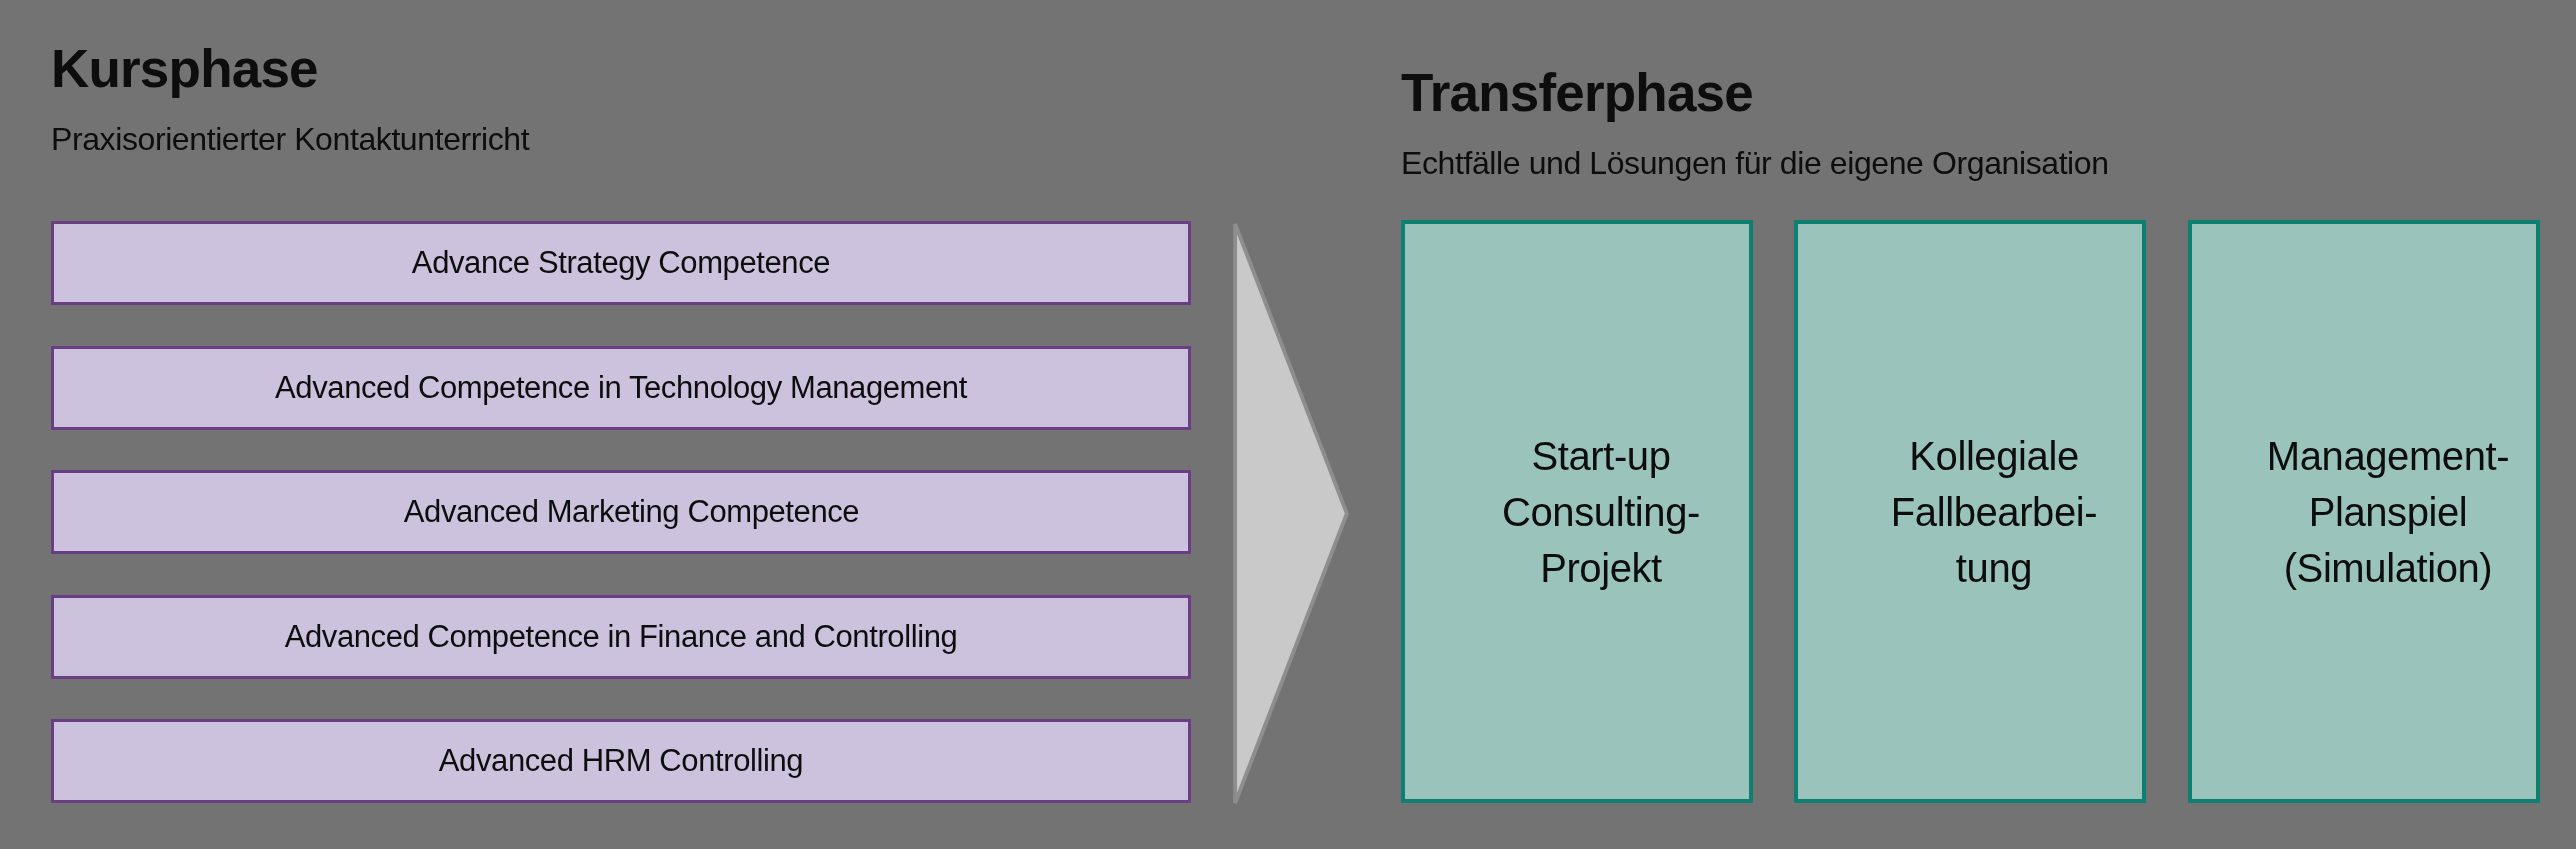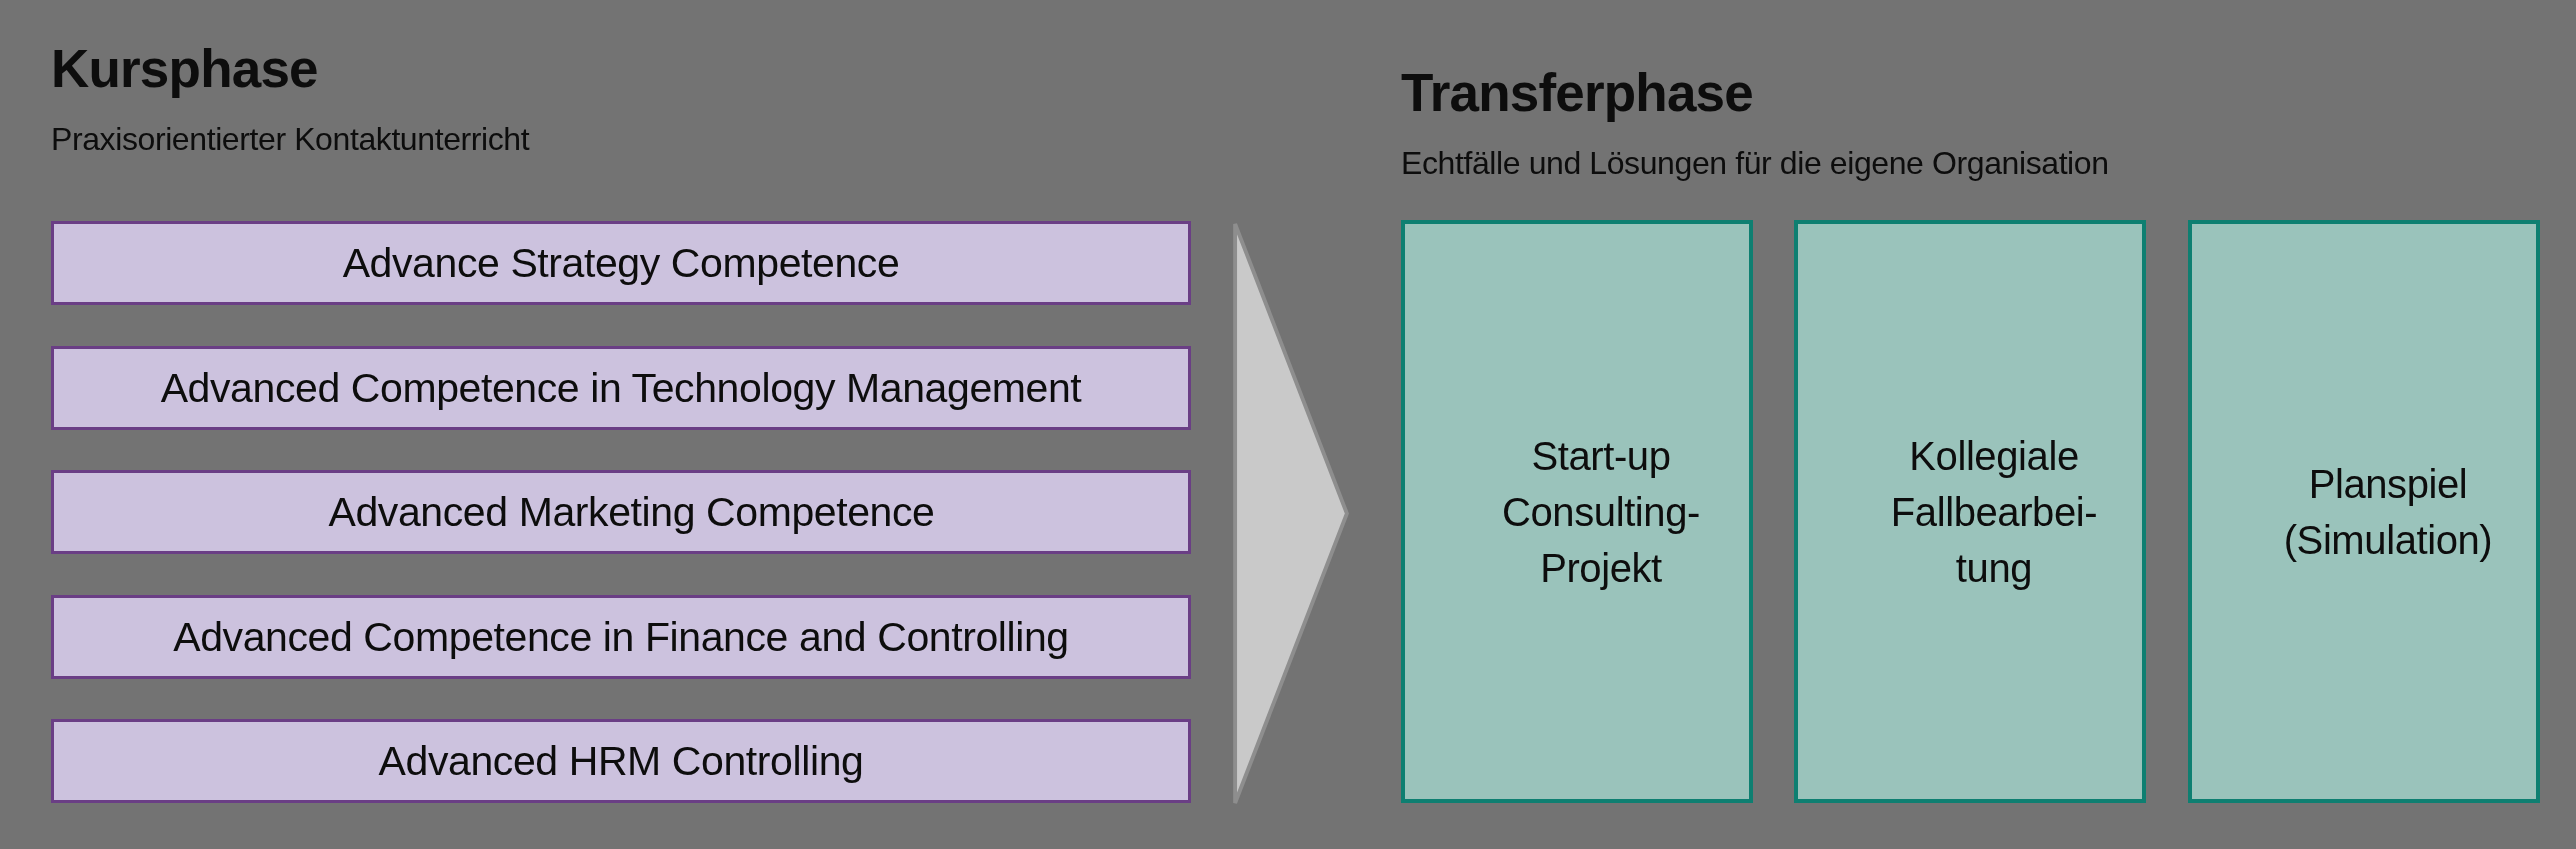--- a/index.html
+++ b/index.html
@@ -40,21 +40,21 @@
     position: absolute;
     left: 51px;
     width: 1140px;
     height: 84px;
     box-sizing: border-box;
     background: var(--module-fill, #ccc2de);
     border: 3.9px solid var(--module-border, #6a3e85);
     display: flex;
     align-items: center;
     justify-content: center;
-    font-size: 41px;
+    font-size: 31px;
     letter-spacing: -0.4px;
     text-align: center;
   }
   .m1 { top: 221px; }
   .m2 { top: 346px; }
   .m3 { top: 470px; padding-left: 21px; }
   .m4 { top: 595px; }
   .m5 { top: 719px; }
 
   
@@ -137,19 +137,20 @@
       <span class="line">Start-up</span>
       <span class="line">Consulting-</span>
       <span class="line">Projekt</span>
     </div>
     <div class="activity-box t2">
       <span class="line">Kollegiale</span>
       <span class="line">Fallbearbei-</span>
       <span class="line">tung</span>
     </div>
     <div class="activity-box t3">
+      <span class="line">Management-</span>
       <span class="line">Planspiel</span>
       <span class="line">(Simulation)</span>
     </div>
   </section>
 
 </div>
 
 
 </body></html>

